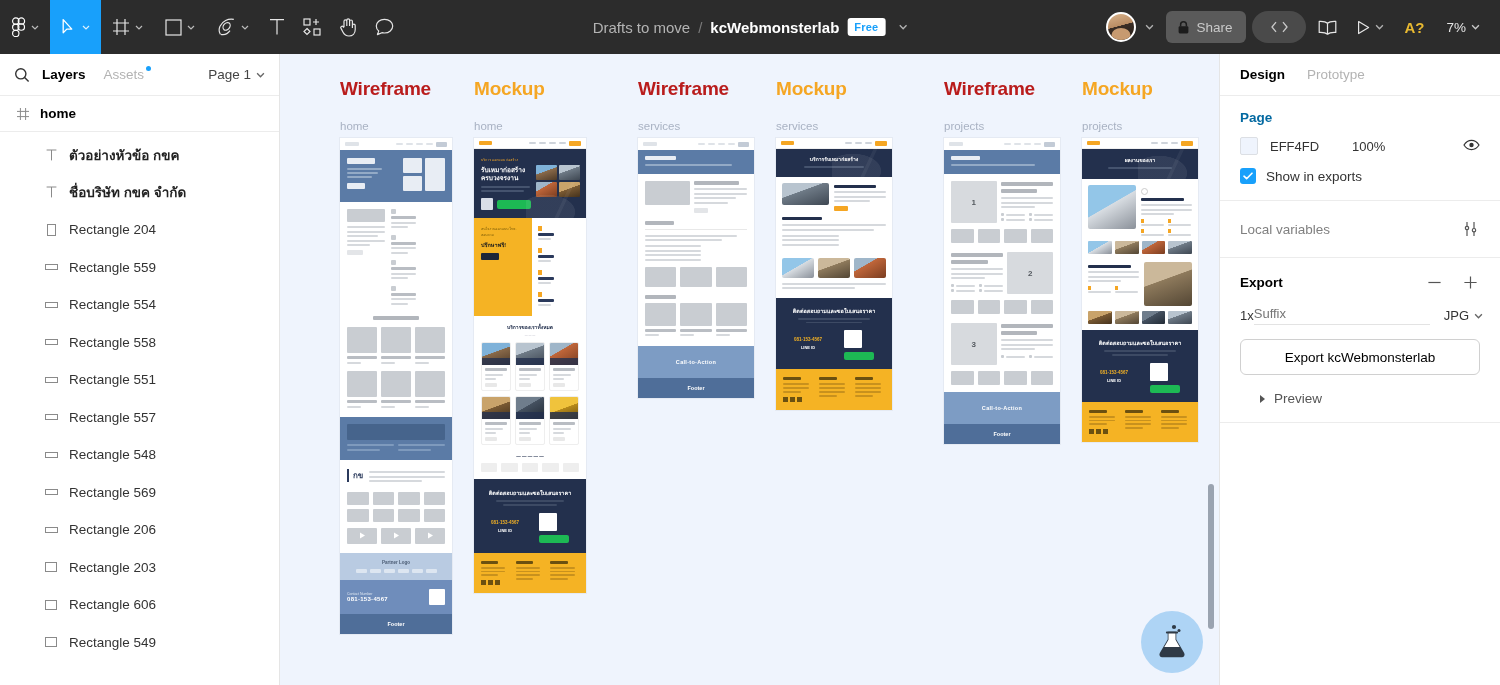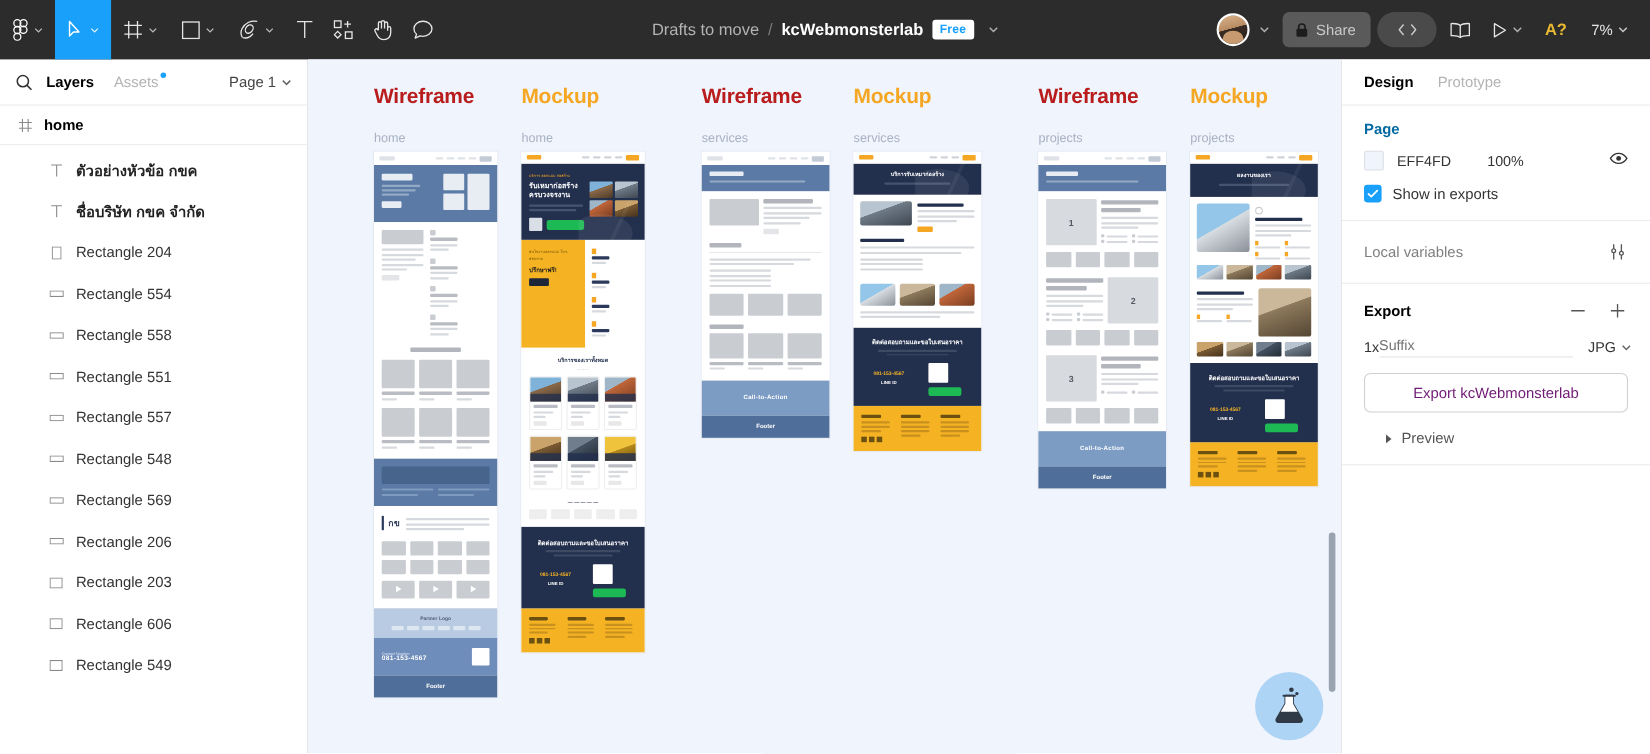--- a/index.html
+++ b/index.html
@@ -257,21 +257,21 @@
   .exp-row { display:flex; align-items:center; gap:0; margin-bottom:14px;}
   .exp-row .x { font-size:13px; color:#333; width:52px;}
   .exp-row .sfx {
     font-size:13px; color:#b8b8b8; flex:1; border-bottom:1px solid #e3e3e3;
     padding-bottom:3px; margin-right:14px; background:transparent; border-top:0; border-left:0; border-right:0;
     font-family:"Liberation Sans", sans-serif; outline:none;
   }
   .exp-row .fmt { font-size:13px; color:#333; display:flex; align-items:center; gap:5px; margin-right:20px; cursor:pointer;}
   .exp-btn {
     width:100%; height:36px; border:1px solid #d0d0d0; border-radius:6px;
-    background:#fff; font-size:13.5px; color:#701a75; cursor:pointer;
+    background:#fff; font-size:13.5px; color:#000000; cursor:pointer;
     font-family:"Liberation Sans", sans-serif;
   }
   .preview-row { display:flex; align-items:center; gap:9px; padding:16px 20px 0; cursor:pointer;}
   .preview-row .tri { width:0;height:0;border-left:5px solid #555;border-top:4px solid transparent;border-bottom:4px solid transparent;}
   .preview-row .lbl { font-size:13.5px; color:#555;}
 </style>
 </head>
 <body>
 
 <div class="app">
@@ -466,20 +466,28 @@
             </span>
           <span class="lname thai">ชื่อบริษัท กขค จำกัด</span>
         </div>
         <div class="layer">
           <span class="licon">
               <svg width="9" height="12" viewBox="0 0 9 12" fill="none" stroke="#8a8a8a" stroke-width="1">
                 <rect x="0.5" y="0.5" width="8" height="11"></rect>
               </svg>
             </span>
           <span class="lname">Rectangle 204</span>
+        </div>
+        <div class="layer">
+          <span class="licon">
+              <svg width="13" height="6" viewBox="0 0 13 6" fill="none" stroke="#8a8a8a" stroke-width="1">
+                <rect x="0.5" y="0.5" width="12" height="5"></rect>
+              </svg>
+            </span>
+          <span class="lname">Rectangle 559</span>
         </div>
         <div class="layer">
           <span class="licon">
               <svg width="13" height="6" viewBox="0 0 13 6" fill="none" stroke="#8a8a8a" stroke-width="1">
                 <rect x="0.5" y="0.5" width="12" height="5"></rect>
               </svg>
             </span>
           <span class="lname">Rectangle 554</span>
         </div>
         <div class="layer">

